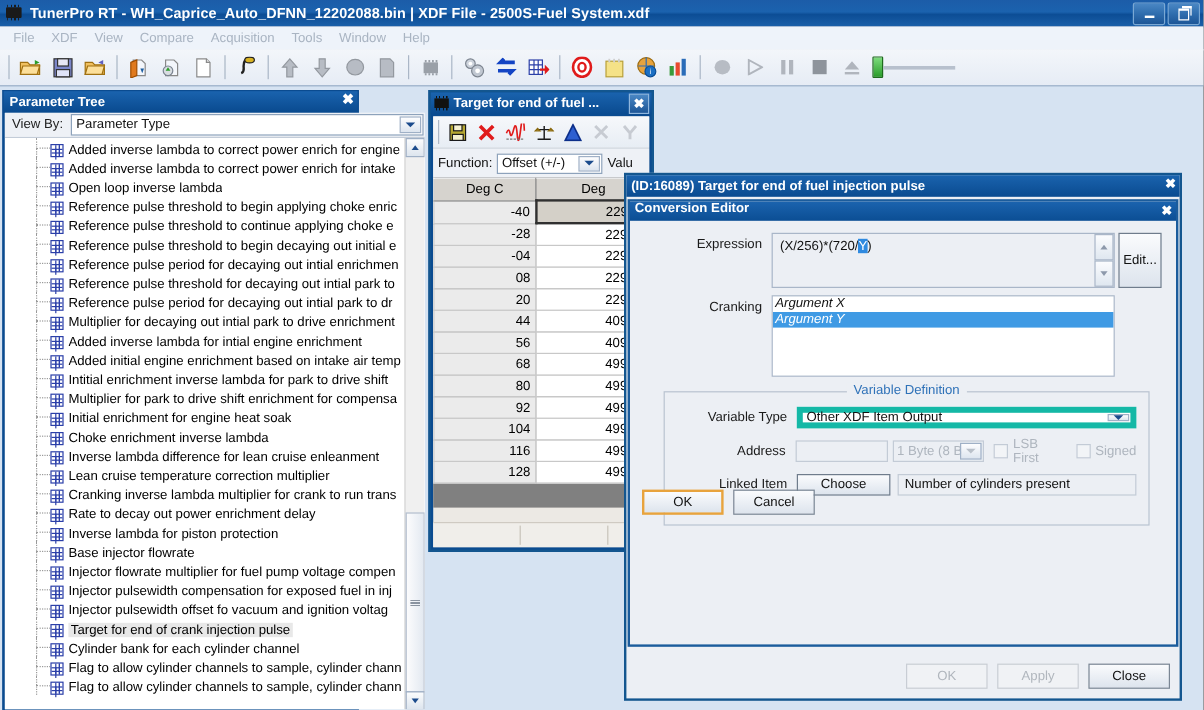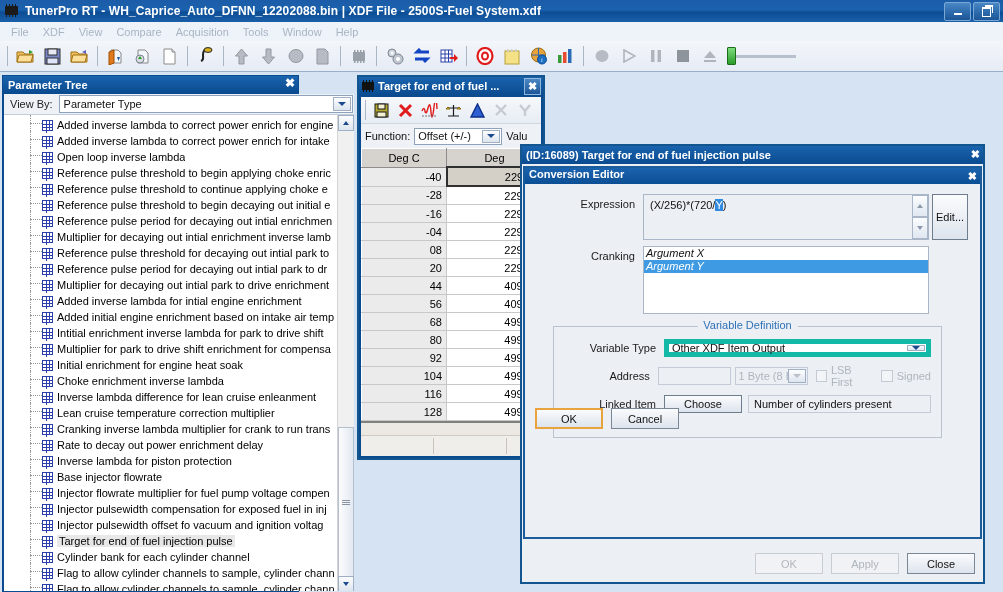--- a/index.html
+++ b/index.html
@@ -380,21 +380,21 @@
   }
   .vars-box {
     flex: 1; height: 68px; background: #fff;
     border: 1px solid #a9b6c8; box-sizing: border-box;
     overflow: hidden;
   }
   .var-item { height: 13px; font-size: 11px; color: #111; padding-left: 2px; line-height: 13px; font-style: italic; }
   .var-item.sel { background: #3f9ae4; color: #fff; }
 
   .groupbox {
-    margin: 12px 26px 0 16px;
+    margin: 12px 10px 0 16px;
     border: 1px solid #b9c3d0;
     position: relative;
     padding: 12px 10px 10px 10px;
     height: 112px;
     box-sizing: border-box;
   }
   .group-legend {
     position: absolute; top: -8px; left: 50%; transform: translateX(-50%);
     background: #eceff4; padding: 0 6px;
     font-size: 11px; color: #2f72b8;
@@ -741,29 +741,20 @@
                 </span>
                 <span class="tree-label">Reference pulse period for decaying out intial enrichmen</span>
               </div>
               <div class="tree-row">
                 <span class="vline"></span>
                 <span class="dots"></span>
                 <span class="grid-icon">
                   <span class="grid-inner"></span>
                   <span class="grid-inner2"></span>
                 </span>
-                <span class="tree-label">Multiplier for decaying out intial enrichment inverse lamb</span>
-              </div>
-              <div class="tree-row">
-                <span class="vline"></span>
-                <span class="dots"></span>
-                <span class="grid-icon">
-                  <span class="grid-inner"></span>
-                  <span class="grid-inner2"></span>
-                </span>
                 <span class="tree-label">Reference pulse threshold for decaying out intial park to</span>
               </div>
               <div class="tree-row">
                 <span class="vline"></span>
                 <span class="dots"></span>
                 <span class="grid-icon">
                   <span class="grid-inner"></span>
                   <span class="grid-inner2"></span>
                 </span>
                 <span class="tree-label">Reference pulse period for decaying out intial park to dr</span>
@@ -912,21 +903,21 @@
                 </span>
                 <span class="tree-label">Injector pulsewidth offset fo vacuum and ignition voltag</span>
               </div>
               <div class="tree-row selected">
                 <span class="vline"></span>
                 <span class="dots"></span>
                 <span class="grid-icon">
                   <span class="grid-inner"></span>
                   <span class="grid-inner2"></span>
                 </span>
-                <span class="tree-label">Target for end of fuel injection pulse</span>
+                <span class="tree-label">Target for end of crank injection pulse</span>
               </div>
               <div class="tree-row">
                 <span class="vline"></span>
                 <span class="dots"></span>
                 <span class="grid-icon">
                   <span class="grid-inner"></span>
                   <span class="grid-inner2"></span>
                 </span>
                 <span class="tree-label">Cylinder bank for each cylinder channel</span>
               </div>
@@ -1036,24 +1027,20 @@
               <tbody>
                 <tr>
                   <td class="axis">-40</td>
                   <td class="val sel">229.57</td>
                 </tr>
                 <tr>
                   <td class="axis">-28</td>
                   <td class="val">229.57</td>
                 </tr>
                 <tr>
-                  <td class="axis">-16</td>
-                  <td class="val">229.57</td>
-                </tr>
-                <tr>
                   <td class="axis">-04</td>
                   <td class="val">229.57</td>
                 </tr>
                 <tr>
                   <td class="axis">08</td>
                   <td class="val">229.57</td>
                 </tr>
                 <tr>
                   <td class="axis">20</td>
                   <td class="val">229.57</td>

